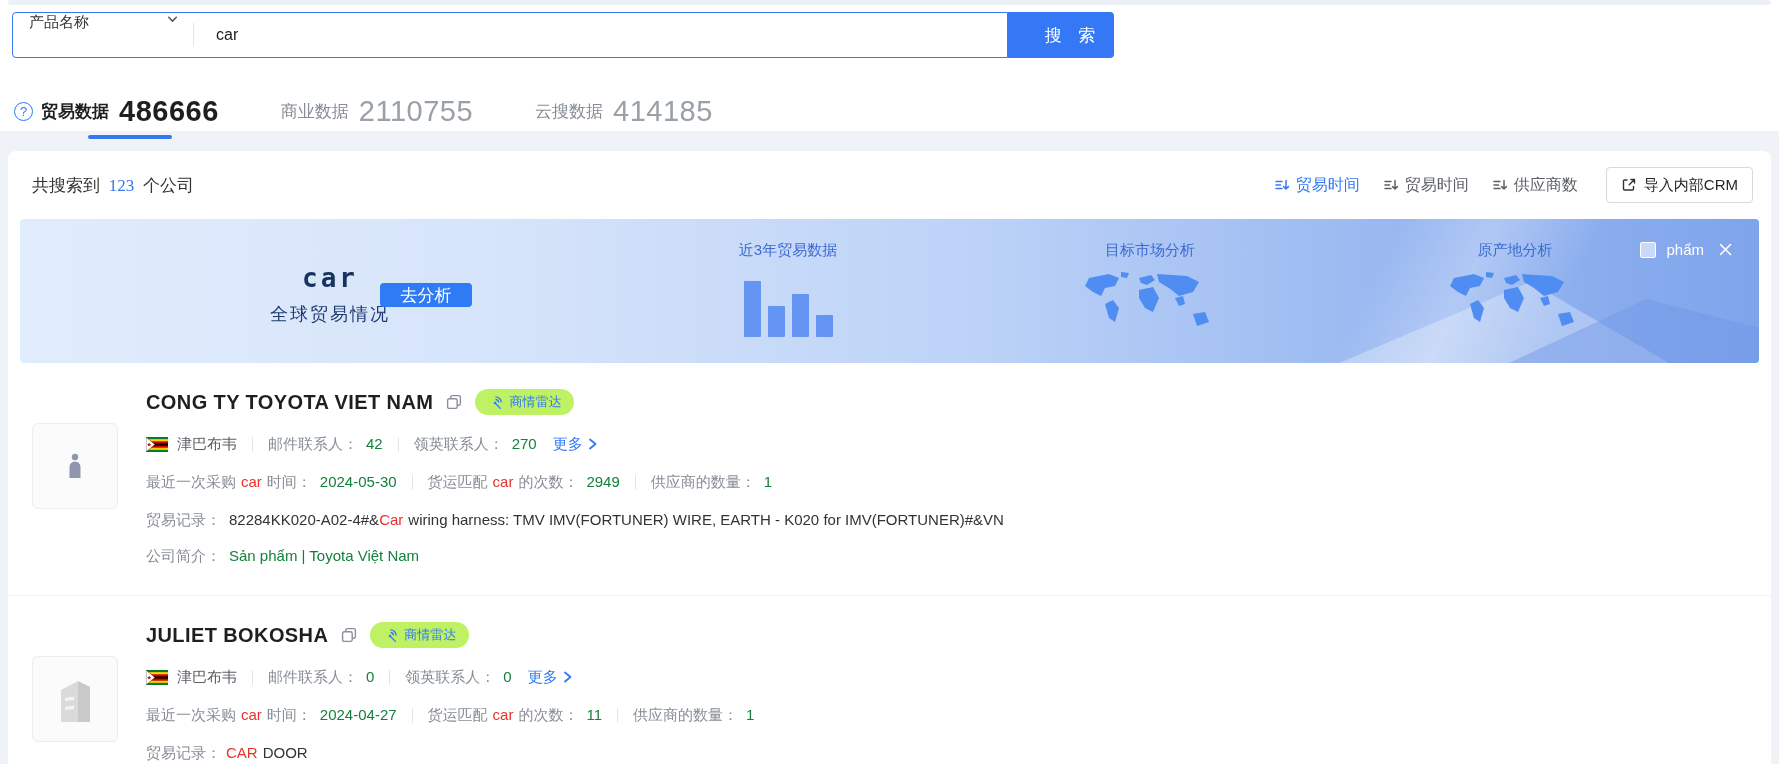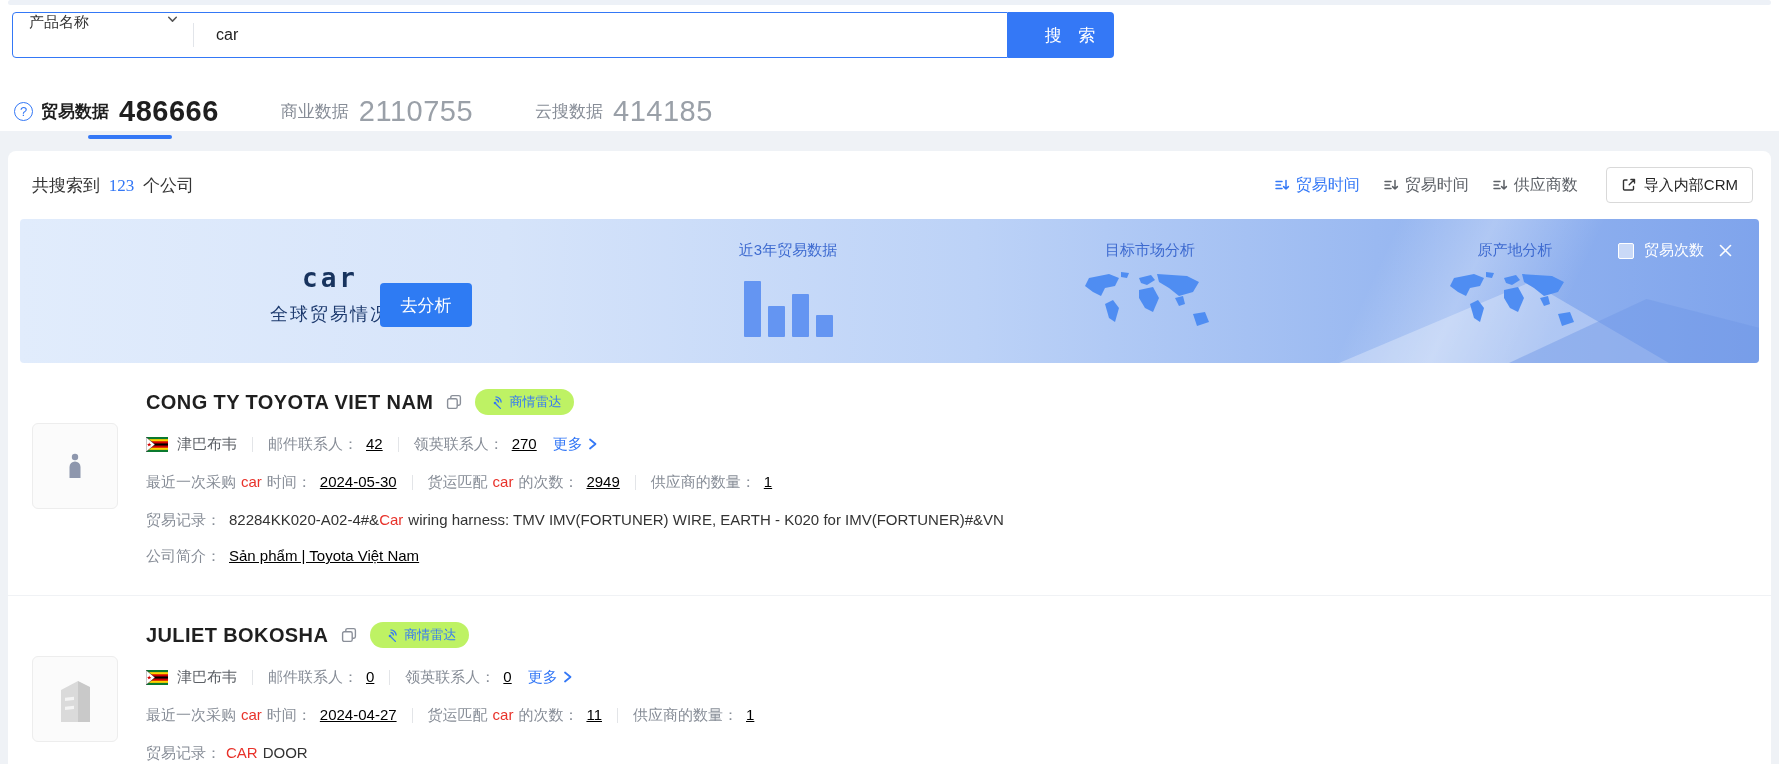--- a/index.html
+++ b/index.html
@@ -40,21 +40,21 @@
 
   
   .banner { position:relative; margin:16px 12px 0; height:144px; border-radius:4px; overflow:hidden;
     background:linear-gradient(90deg,#e1ecfc 0%,#d6e4fa 28%,#bcd2f7 55%,#9ab9f1 78%,#7fa4ec 100%); }
   .deco-streak { position:absolute; right:0; top:0; width:620px; height:100%; background:linear-gradient(115deg,transparent 38%,rgba(255,255,255,0.28) 52%,transparent 68%); }
   .deco-a { position:absolute; right:90px; bottom:0; width:330px; height:92px; background:rgba(255,255,255,0.30); clip-path:polygon(0 100%,58% 12%,100% 100%); }
   .deco-b { position:absolute; right:0; bottom:0; width:250px; height:64px; background:rgba(110,150,230,0.45); clip-path:polygon(0 100%,55% 0,100% 45%,100% 100%); }
   .kw-block { position:absolute; left:180px; top:44px; width:260px; text-align:center; }
   .kw-word { font-family:"DejaVu Sans Mono","Liberation Mono",monospace; font-size:26px; font-weight:bold; color:#17335e; letter-spacing:3px; }
   .kw-sub { margin-top:9px; font-size:18px; color:#1d3a6e; letter-spacing:2px; }
-  .analyze-btn { position:absolute; left:360px; top:64px; width:92px; height:44px; background:#2e7bf3; border:none; border-radius:4px; color:#fff; font-size:17px; cursor:pointer; font-family:inherit; }
+  .analyze-btn { position:absolute; left:360px; top:64px; width:92px; height:24px; background:#2e7bf3; border:none; border-radius:4px; color:#fff; font-size:17px; cursor:pointer; font-family:inherit; }
   .feat-title { position:absolute; top:22px; width:200px; text-align:center; font-size:15px; color:#3d6ad0; }
   .bars { position:absolute; left:724px; top:60px; width:92px; height:58px; display:flex; align-items:flex-end; gap:7px; }
   .bars i { display:block; width:17px; background:#6495f2; border-radius:1px; }
   .map-icon { position:absolute; top:50px; }
   .dismiss-group { position:absolute; right:26px; top:22px; display:flex; align-items:center; gap:10px; }
   .dismiss-cb { width:16px; height:16px; border:1px solid #fff; background:rgba(255,255,255,0.55); border-radius:2px; cursor:pointer; }
   .dismiss-label { font-size:15px; color:#fff; cursor:pointer; }
   .banner-close { display:flex; cursor:pointer; margin-left:4px; }
 
   
@@ -65,21 +65,21 @@
   .name-row { display:flex; align-items:center; gap:13px; }
   .cname { font-size:20px; font-weight:bold; color:#1f1f1f; letter-spacing:0.4px; cursor:pointer; }
   .copy-ic { display:flex; cursor:pointer; }
   .radar-badge { height:26px; display:flex; align-items:center; gap:6px; background:#bef264; border-radius:13px; padding:0 13px; font-size:13px; color:#3478f6; cursor:pointer; }
   .crow { display:flex; align-items:center; font-size:15px; line-height:22px; }
   .info-row { margin-top:18px; }
   .purchase-row { margin-top:16px; }
   .record-row { margin-top:16px; }
   .intro-row { margin-top:14px; }
   .lab { color:#878d97; }
-  .val { color:#000000; margin-left:8px;text-decoration:underline; }
+  .val { color:#15803d; margin-left:8px; }
   .kwred { color:#e8322a; margin:0 5px; }
   .country { color:#5c6066; margin-left:9px; }
   .vsep { width:1px; height:15px; background:#e3e5e8; margin:0 15px; display:inline-block; }
   .more-link { display:flex; align-items:center; gap:4px; color:#3478f6; margin-left:16px; cursor:pointer; }
   .rec-text { color:#333; margin-left:8px; }
   .rec-text2 { color:#333; }
 </style>
 </head>
 <body>
 
@@ -198,21 +198,21 @@
         <path d="M30 34 L38 30 L44 38 L40 52 L34 48 Z"></path>
         <path d="M64 8 L76 5 L80 10 L72 15 L66 13 Z"></path>
         <path d="M64 20 L78 17 L84 28 L78 42 L70 38 L64 28 Z"></path>
         <path d="M82 4 L112 6 L124 12 L118 22 L104 26 L94 18 L84 12 Z"></path>
         <path d="M100 28 L108 26 L110 34 L104 36 Z"></path>
         <path d="M118 44 L130 42 L134 52 L122 56 Z"></path>
       </svg>
 
       <div class="dismiss-group">
         <span class="dismiss-cb"></span>
-        <span class="dismiss-label">贸易次数</span>
+        <span class="dismiss-label">phẩm</span>
         <span class="banner-close">
           <svg width="15" height="15" viewBox="0 0 15 15">
               <path d="M2.5 2.5 L12.5 12.5 M12.5 2.5 L2.5 12.5" stroke="#fff" stroke-width="1.6" stroke-linecap="round"></path>
             </svg>
         </span>
       </div>
     </div>
 
     <div class="company-card">
       <div class="thumb">

